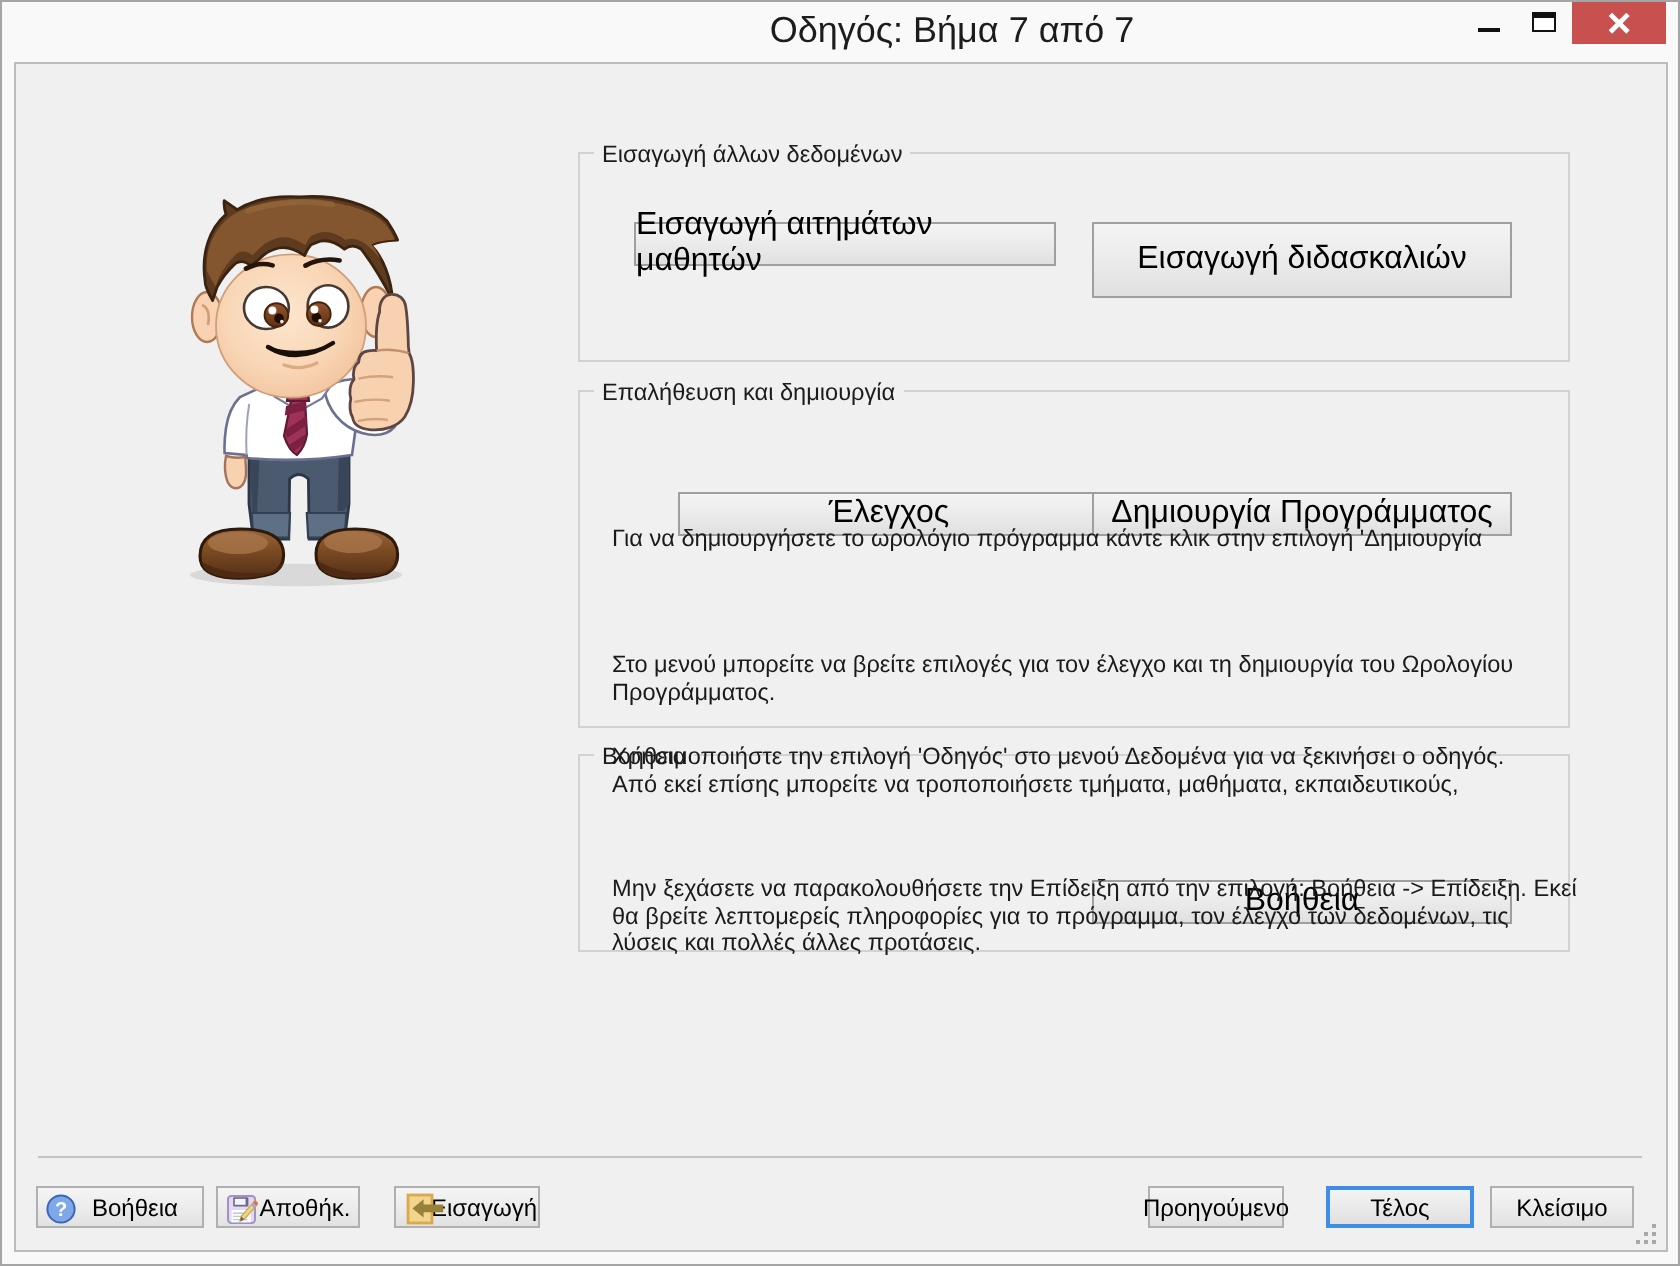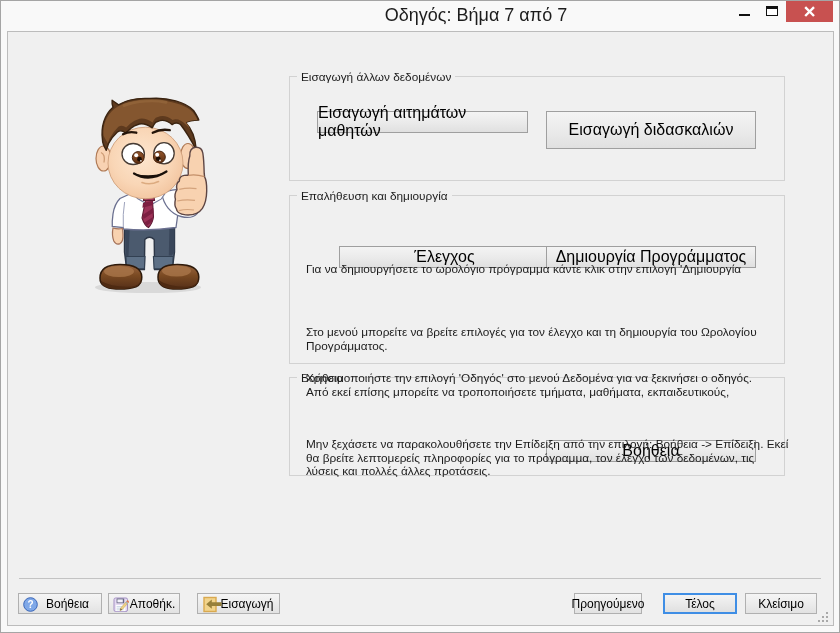--- a/index.html
+++ b/index.html
@@ -67,21 +67,21 @@
       <rect x="1" y="1" width="13.5" height="13.5" rx="1.6" fill="#e4d9f1" stroke="#a491c4" stroke-width="1"></rect>
       <rect x="3.6" y="1.6" width="7.6" height="4.6" rx=".5" fill="#696a86"></rect>
       <rect x="4.4" y="2.4" width="5.4" height="3" fill="#f4f2fa"></rect>
       <rect x="2.8" y="8" width="9.6" height="6.2" fill="#fdfdfe"></rect>
       <path d="M3.6 9.6 h7 M3.6 11.2 h7 M3.6 12.8 h7" stroke="#b9c8dd" stroke-width=".7"></path>
       <path d="M14.6 3.2 L16 4.8 L9.2 12.6 L7 13.6 L7.6 11.2 Z" fill="#f0d387" stroke="#c9a84c" stroke-width=".6"></path>
       <path d="M14.6 3.2 L16 4.8 L15 6 L13.6 4.4 Z" fill="#e26a60"></path>
       <path d="M13.6 4.4 L15 6 L14 7.2 L12.6 5.6 Z" fill="#9fb0c0"></path>
       <path d="M7.6 11.2 L9.2 12.6 L7 13.6 Z" fill="#6b6257"></path>
     </svg>Αποθήκ.</div>
-  <div class="bbtn" style="left:197px;width:83px;padding-left:17px;">
+  <div class="bbtn" style="left:197px;width:73px;padding-left:17px;">
     <svg width="21" height="17" viewBox="0 0 21 17" style="position:absolute;left:4px;top:2px;">
       <rect x="2" y="1.5" width="12" height="14" fill="#f2d48c" stroke="#d9a94f" stroke-width="1.4"></rect>
       <path d="M4.2 8.2 L9.8 3.6 L9.8 6.3 L19.6 6.3 L19.6 10.1 L9.8 10.1 L9.8 12.8 Z" fill="#97803a"></path>
     </svg>Εισαγωγή</div>
   <div class="bbtn" style="left:574px;width:68px;">Προηγούμενο</div>
   <div class="bbtn" style="left:663px;width:74px;border:2px solid #3f8ee5;background:linear-gradient(180deg,#f3f3f3,#e9e9e9 55%,#e0e0e0);">Τέλος</div>
   <div class="bbtn" style="left:745px;width:72px;">Κλείσιμο</div>
   <div class="grip">
     <i style="left:8px;top:0;"></i>
     <i style="left:4px;top:4px;"></i>

